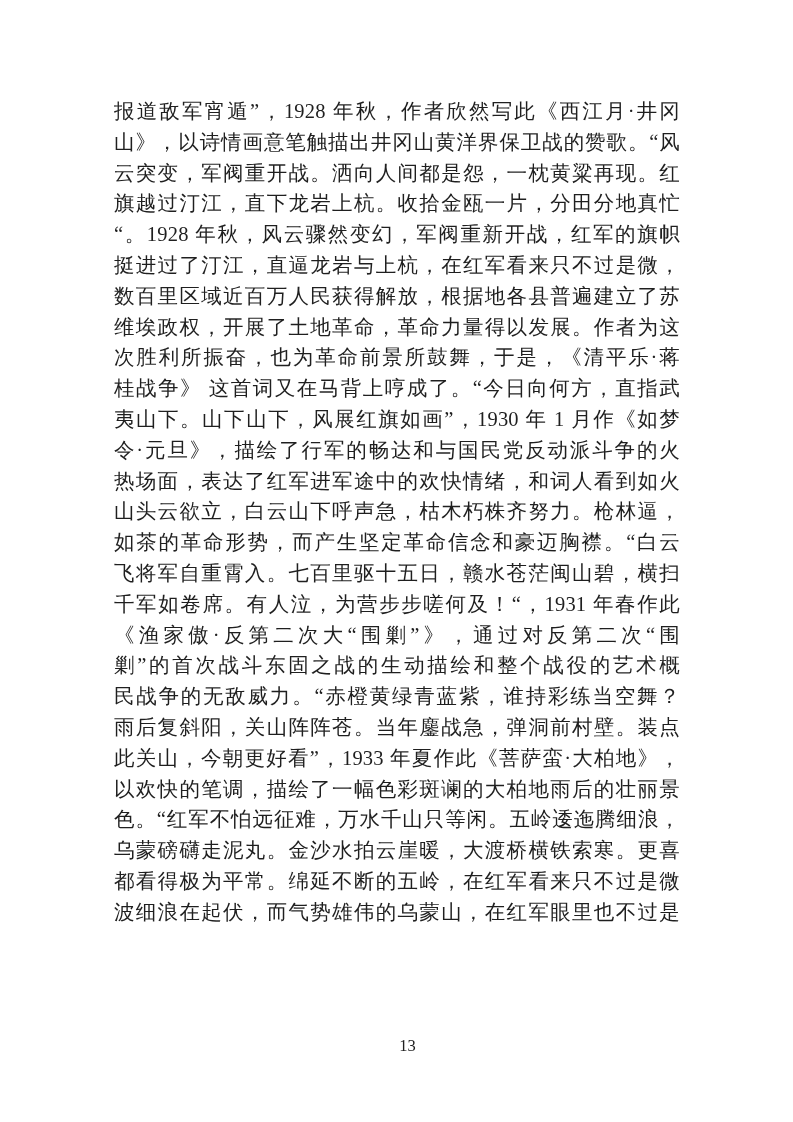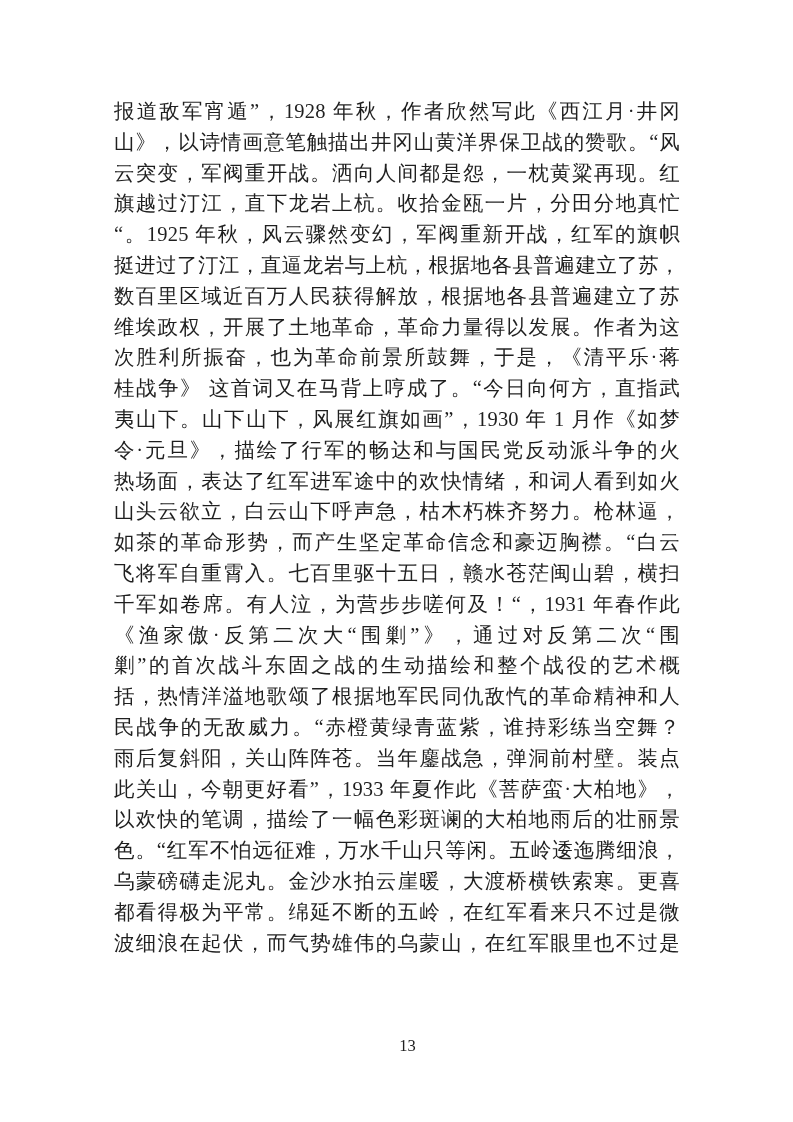--- a/index.html
+++ b/index.html
@@ -44,36 +44,35 @@
 </style>
 </head>
 <body>
 
 <div class="page">
   <div class="text-block">
       <div class="line">报道敌军宵遁”，1928 年秋，作者欣然写此《西江月·井冈</div>
       <div class="line">山》，以诗情画意笔触描出井冈山黄洋界保卫战的赞歌。“风</div>
       <div class="line">云突变，军阀重开战。洒向人间都是怨，一枕黄粱再现。红</div>
       <div class="line">旗越过汀江，直下龙岩上杭。收拾金瓯一片，分田分地真忙</div>
-      <div class="line">“。1925 年秋，风云骤然变幻，军阀重新开战，红军的旗帜</div>
-      <div class="line">挺进过了汀江，直逼龙岩与上杭，根据地各县普遍建立了苏，</div>
+      <div class="line">“。1928 年秋，风云骤然变幻，军阀重新开战，红军的旗帜</div>
+      <div class="line">挺进过了汀江，直逼龙岩与上杭，在红军看来只不过是微，</div>
       <div class="line">数百里区域近百万人民获得解放，根据地各县普遍建立了苏</div>
       <div class="line">维埃政权，开展了土地革命，革命力量得以发展。作者为这</div>
       <div class="line">次胜利所振奋，也为革命前景所鼓舞，于是，《清平乐·蒋</div>
       <div class="line">桂战争》 这首词又在马背上哼成了。“今日向何方，直指武</div>
       <div class="line">夷山下。山下山下，风展红旗如画”，1930 年 1 月作《如梦</div>
       <div class="line">令·元旦》，描绘了行军的畅达和与国民党反动派斗争的火</div>
       <div class="line">热场面，表达了红军进军途中的欢快情绪，和词人看到如火</div>
       <div class="line">山头云欲立，白云山下呼声急，枯木朽株齐努力。枪林逼，</div>
       <div class="line">如茶的革命形势，而产生坚定革命信念和豪迈胸襟。“白云</div>
       <div class="line">飞将军自重霄入。七百里驱十五日，赣水苍茫闽山碧，横扫</div>
       <div class="line">千军如卷席。有人泣，为营步步嗟何及！“，1931 年春作此</div>
       <div class="line">《渔家傲·反第二次大“围剿”》，通过对反第二次“围</div>
       <div class="line">剿”的首次战斗东固之战的生动描绘和整个战役的艺术概</div>
-      <div class="line">括，热情洋溢地歌颂了根据地军民同仇敌忾的革命精神和人</div>
       <div class="line">民战争的无敌威力。“赤橙黄绿青蓝紫，谁持彩练当空舞？</div>
       <div class="line">雨后复斜阳，关山阵阵苍。当年鏖战急，弹洞前村壁。装点</div>
       <div class="line">此关山，今朝更好看”，1933 年夏作此《菩萨蛮·大柏地》，</div>
       <div class="line">以欢快的笔调，描绘了一幅色彩斑谰的大柏地雨后的壮丽景</div>
       <div class="line">色。“红军不怕远征难，万水千山只等闲。五岭逶迤腾细浪，</div>
       <div class="line">乌蒙磅礴走泥丸。金沙水拍云崖暖，大渡桥横铁索寒。更喜</div>
       <div class="line">都看得极为平常。绵延不断的五岭，在红军看来只不过是微</div>
       <div class="line">波细浪在起伏，而气势雄伟的乌蒙山，在红军眼里也不过是</div>
     </div>
   <div class="page-number">13</div>

